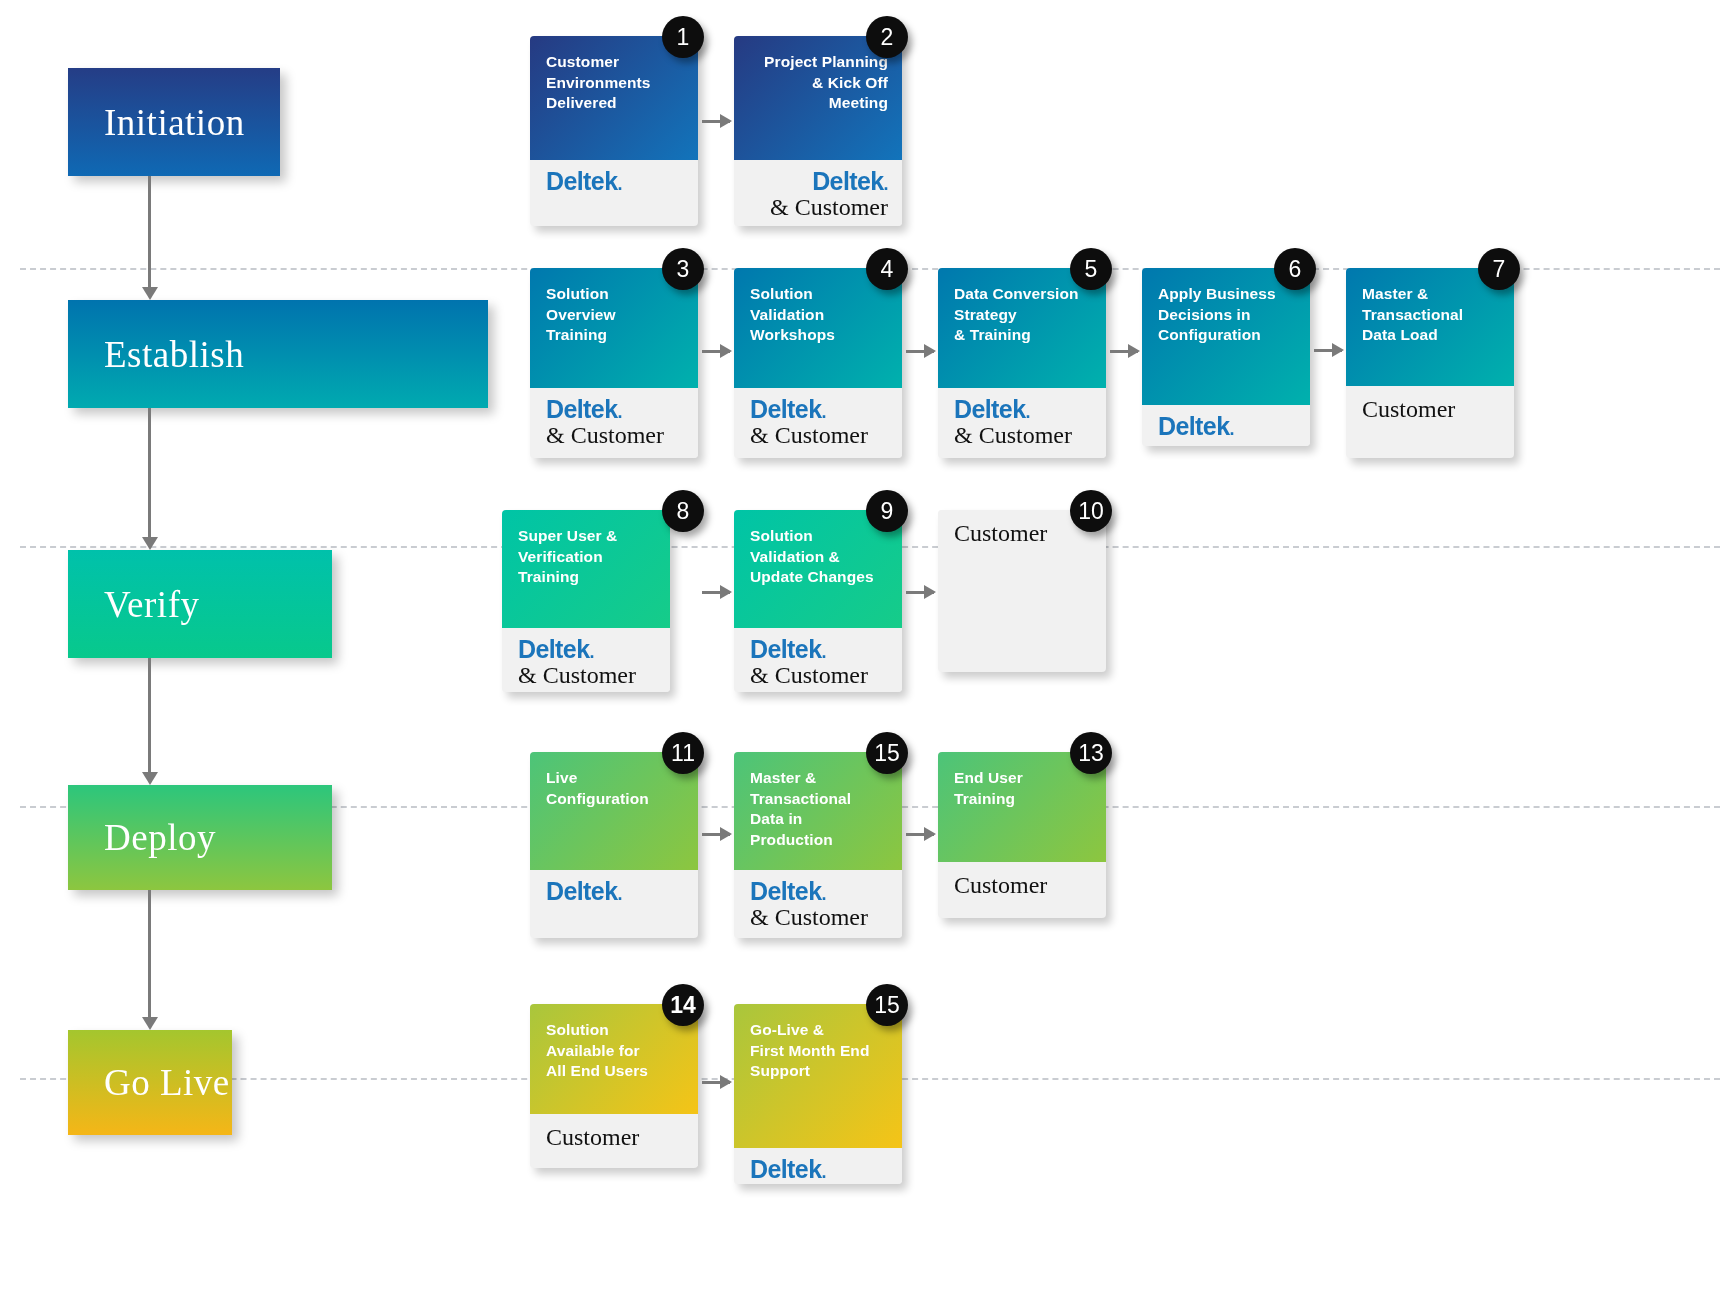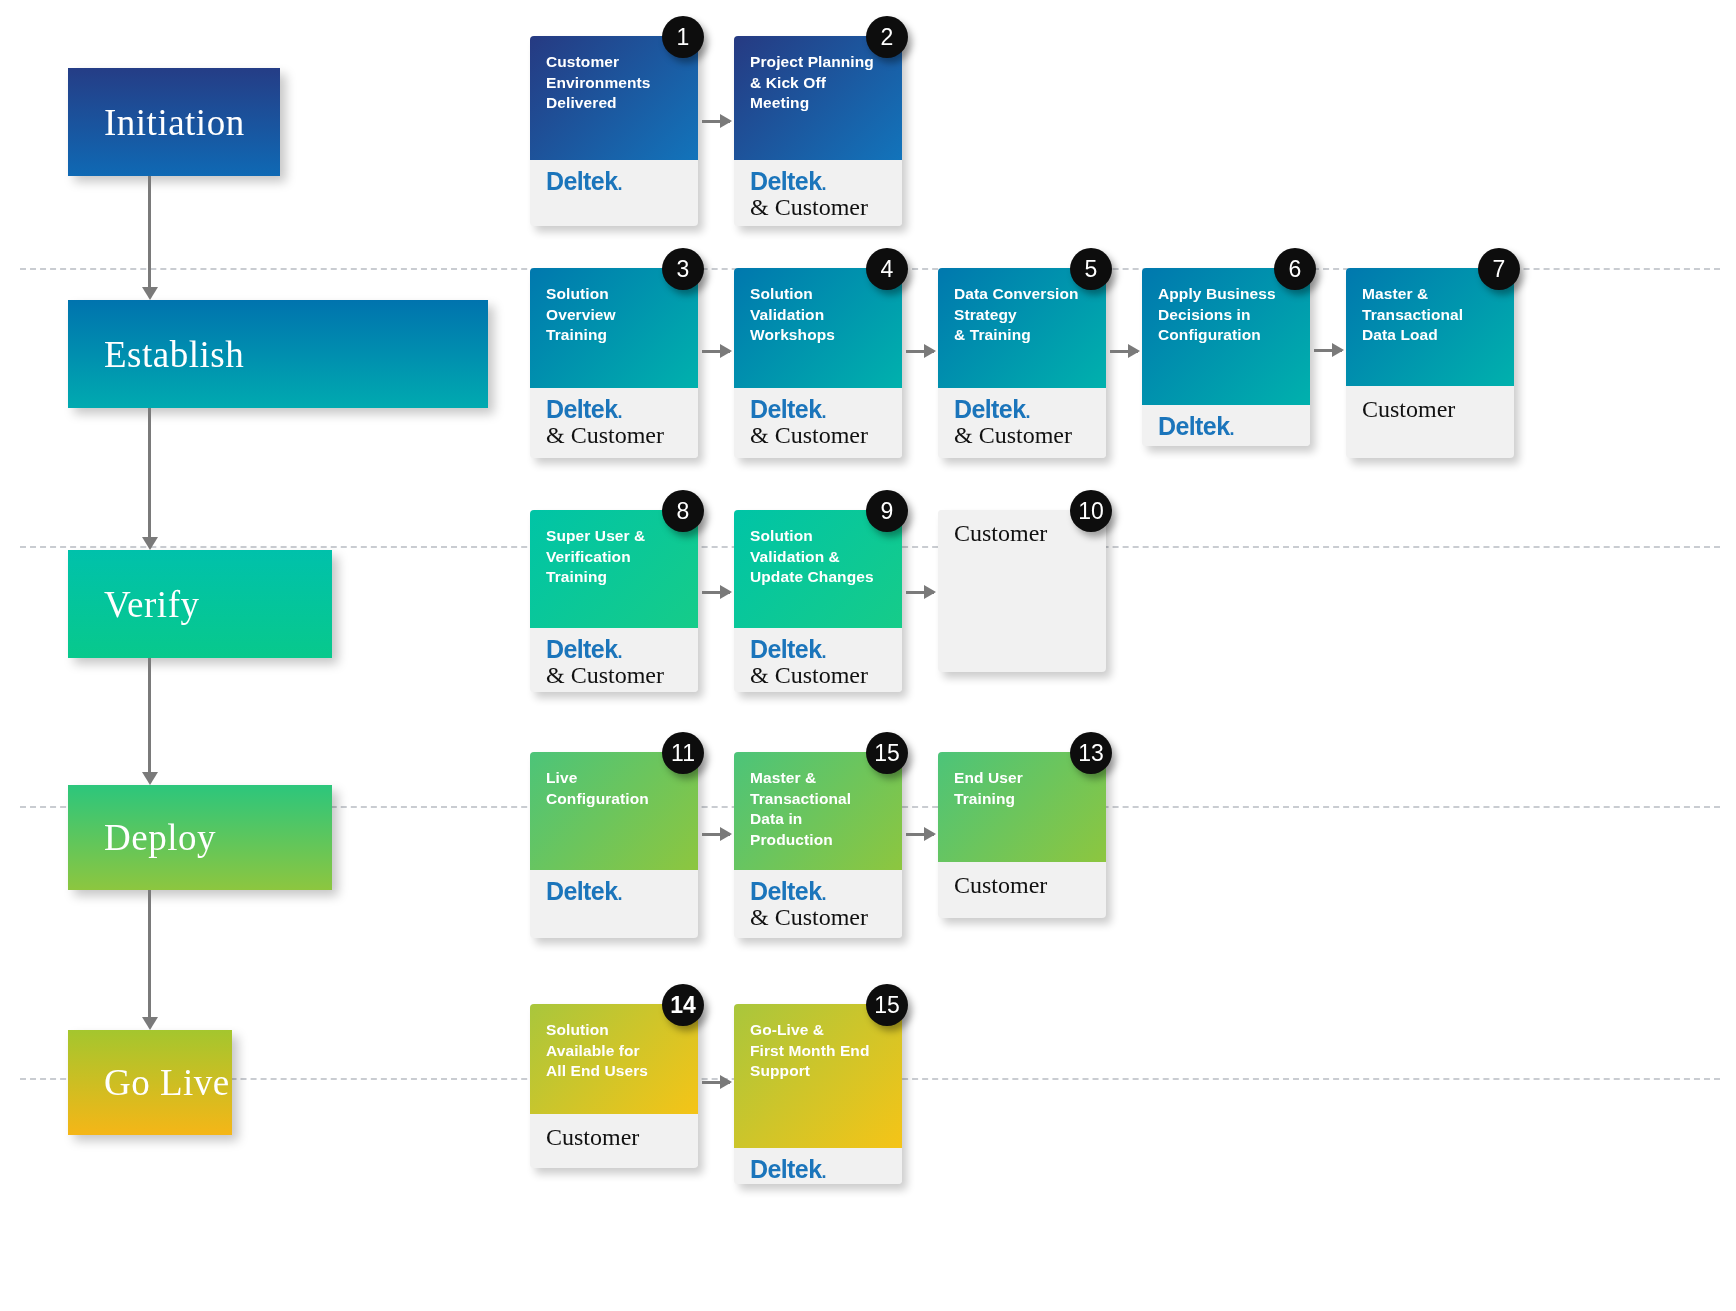--- a/index.html
+++ b/index.html
@@ -93,21 +93,21 @@
         <div class="card-title">Customer
 Environments
 Delivered</div>
       </div>
       <div class="card-foot">
         <span class="deltek"><span>Deltek</span><span class="dot">.</span></span>
       </div>
     </div>
     <div class="badge" style="left: 662px; top: 16px;">1</div>
     <div class="hconn" style="left: 702px; top: 120px; width: 28px;"></div>
-    <div class="card" style="left: 734px; top: 36px; height: 190px;">
+    <div class="card" style="left: 734px; top: 36px; height: 190px; text-align: right;">
       <div class="card-top" style="height: 124px; background: linear-gradient(135deg, rgb(38, 58, 130) 0%, rgb(18, 116, 187) 100%);">
         <div class="card-title">Project Planning
 &amp; Kick Off
 Meeting</div>
       </div>
       <div class="card-foot">
         <span class="deltek"><span>Deltek</span><span class="dot">.</span></span>
         <span class="customer">&amp; Customer</span>
       </div>
     </div>
@@ -167,21 +167,21 @@
       <div class="card-top" style="height: 118px; background: linear-gradient(135deg, rgb(0, 120, 174) 0%, rgb(0, 177, 173) 100%);">
         <div class="card-title">Master &amp;
 Transactional
 Data Load</div>
       </div>
       <div class="card-foot">
         <span class="customer-only">Customer</span>
       </div>
     </div>
     <div class="badge" style="left: 1478px; top: 248px;">7</div>
-    <div class="card" style="left: 530px; top: 510px; height: 182px;">
+    <div class="card" style="left: 502px; top: 510px; height: 182px;">
       <div class="card-top" style="height: 118px; background: linear-gradient(135deg, rgb(0, 196, 166) 0%, rgb(22, 204, 137) 100%);">
         <div class="card-title">Super User &amp;
 Verification
 Training</div>
       </div>
       <div class="card-foot">
         <span class="deltek"><span>Deltek</span><span class="dot">.</span></span>
         <span class="customer">&amp; Customer</span>
       </div>
     </div>

